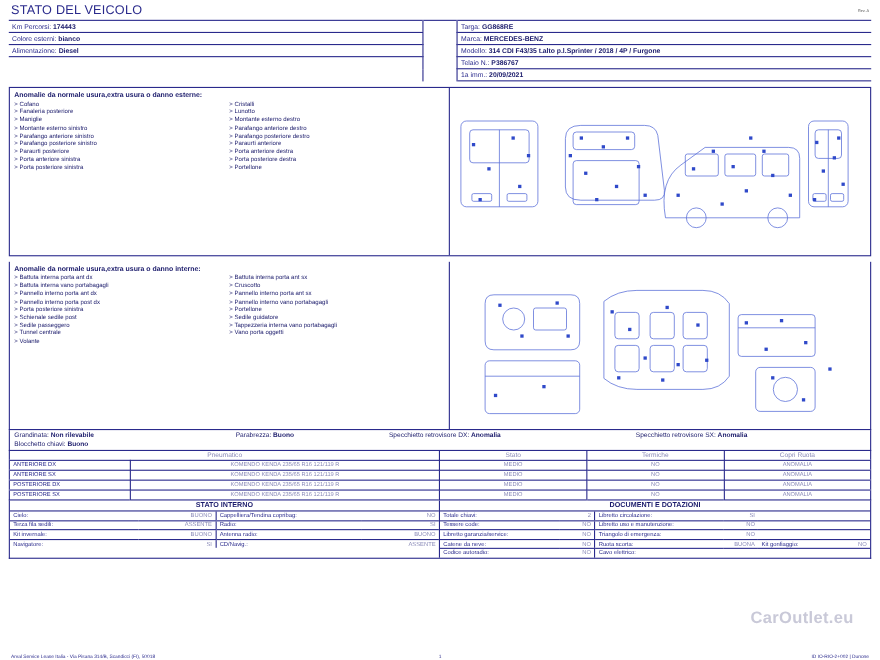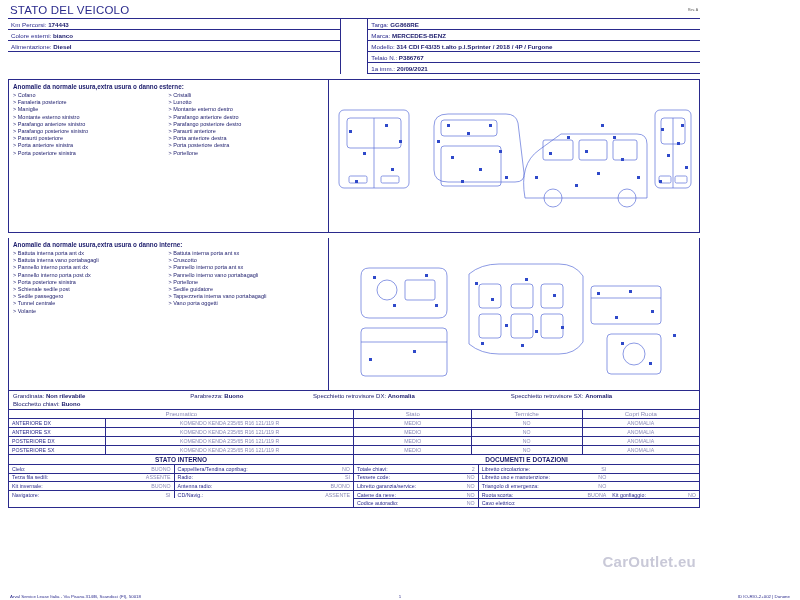--- a/index.html
+++ b/index.html
@@ -6,21 +6,21 @@
   html, body { margin:0; padding:0; }
   body {
     width:800px; height:600px;
     background:#ffffff;
     font-family:"Liberation Sans", sans-serif;
     color:#1b1b6b;
     font-size:6px;
     position:relative;
     overflow:hidden;
   }
-  .page { position:absolute; left:8px; top:4px; width:692px; height:592px; }
+  .page { position:absolute; left:8px; top:4px; width:784px; height:592px; }
 
   .doc-title {
     font-size:11.5px; font-weight:normal; color:#2a2a8c;
     letter-spacing:0.2px; margin:0 0 2px 2px;
   }
   .rev { position:absolute; right:2px; top:4px; font-size:3.5px; color:#555; }
 
   table { border-collapse:collapse; }
 
   
@@ -82,21 +82,21 @@
   .kv td.v { text-align:right; color:#8a8ab8; }
   .kv td.sep { border-left:1px solid #2a2a8c; }
 
   
   .footer { position:absolute; bottom:2px; left:0; width:784px; font-size:4.4px; color:#2a2a8c; }
   .footer .l { position:absolute; left:2px; }
   .footer .c { position:absolute; left:50%; transform:translateX(-50%); }
   .footer .r { position:absolute; right:2px; }
 
   .watermark {
-    position:absolute; right:4px; bottom:26px;
+    position:absolute; right:16px; bottom:26px;
     font-size:15px; color:#c9c9d8; font-weight:bold; letter-spacing:0.3px;
     font-family:"Liberation Sans", sans-serif;
   }
 
   svg { display:block; }
 </style>
 </head>
 <body>
 
 <div class="page">

